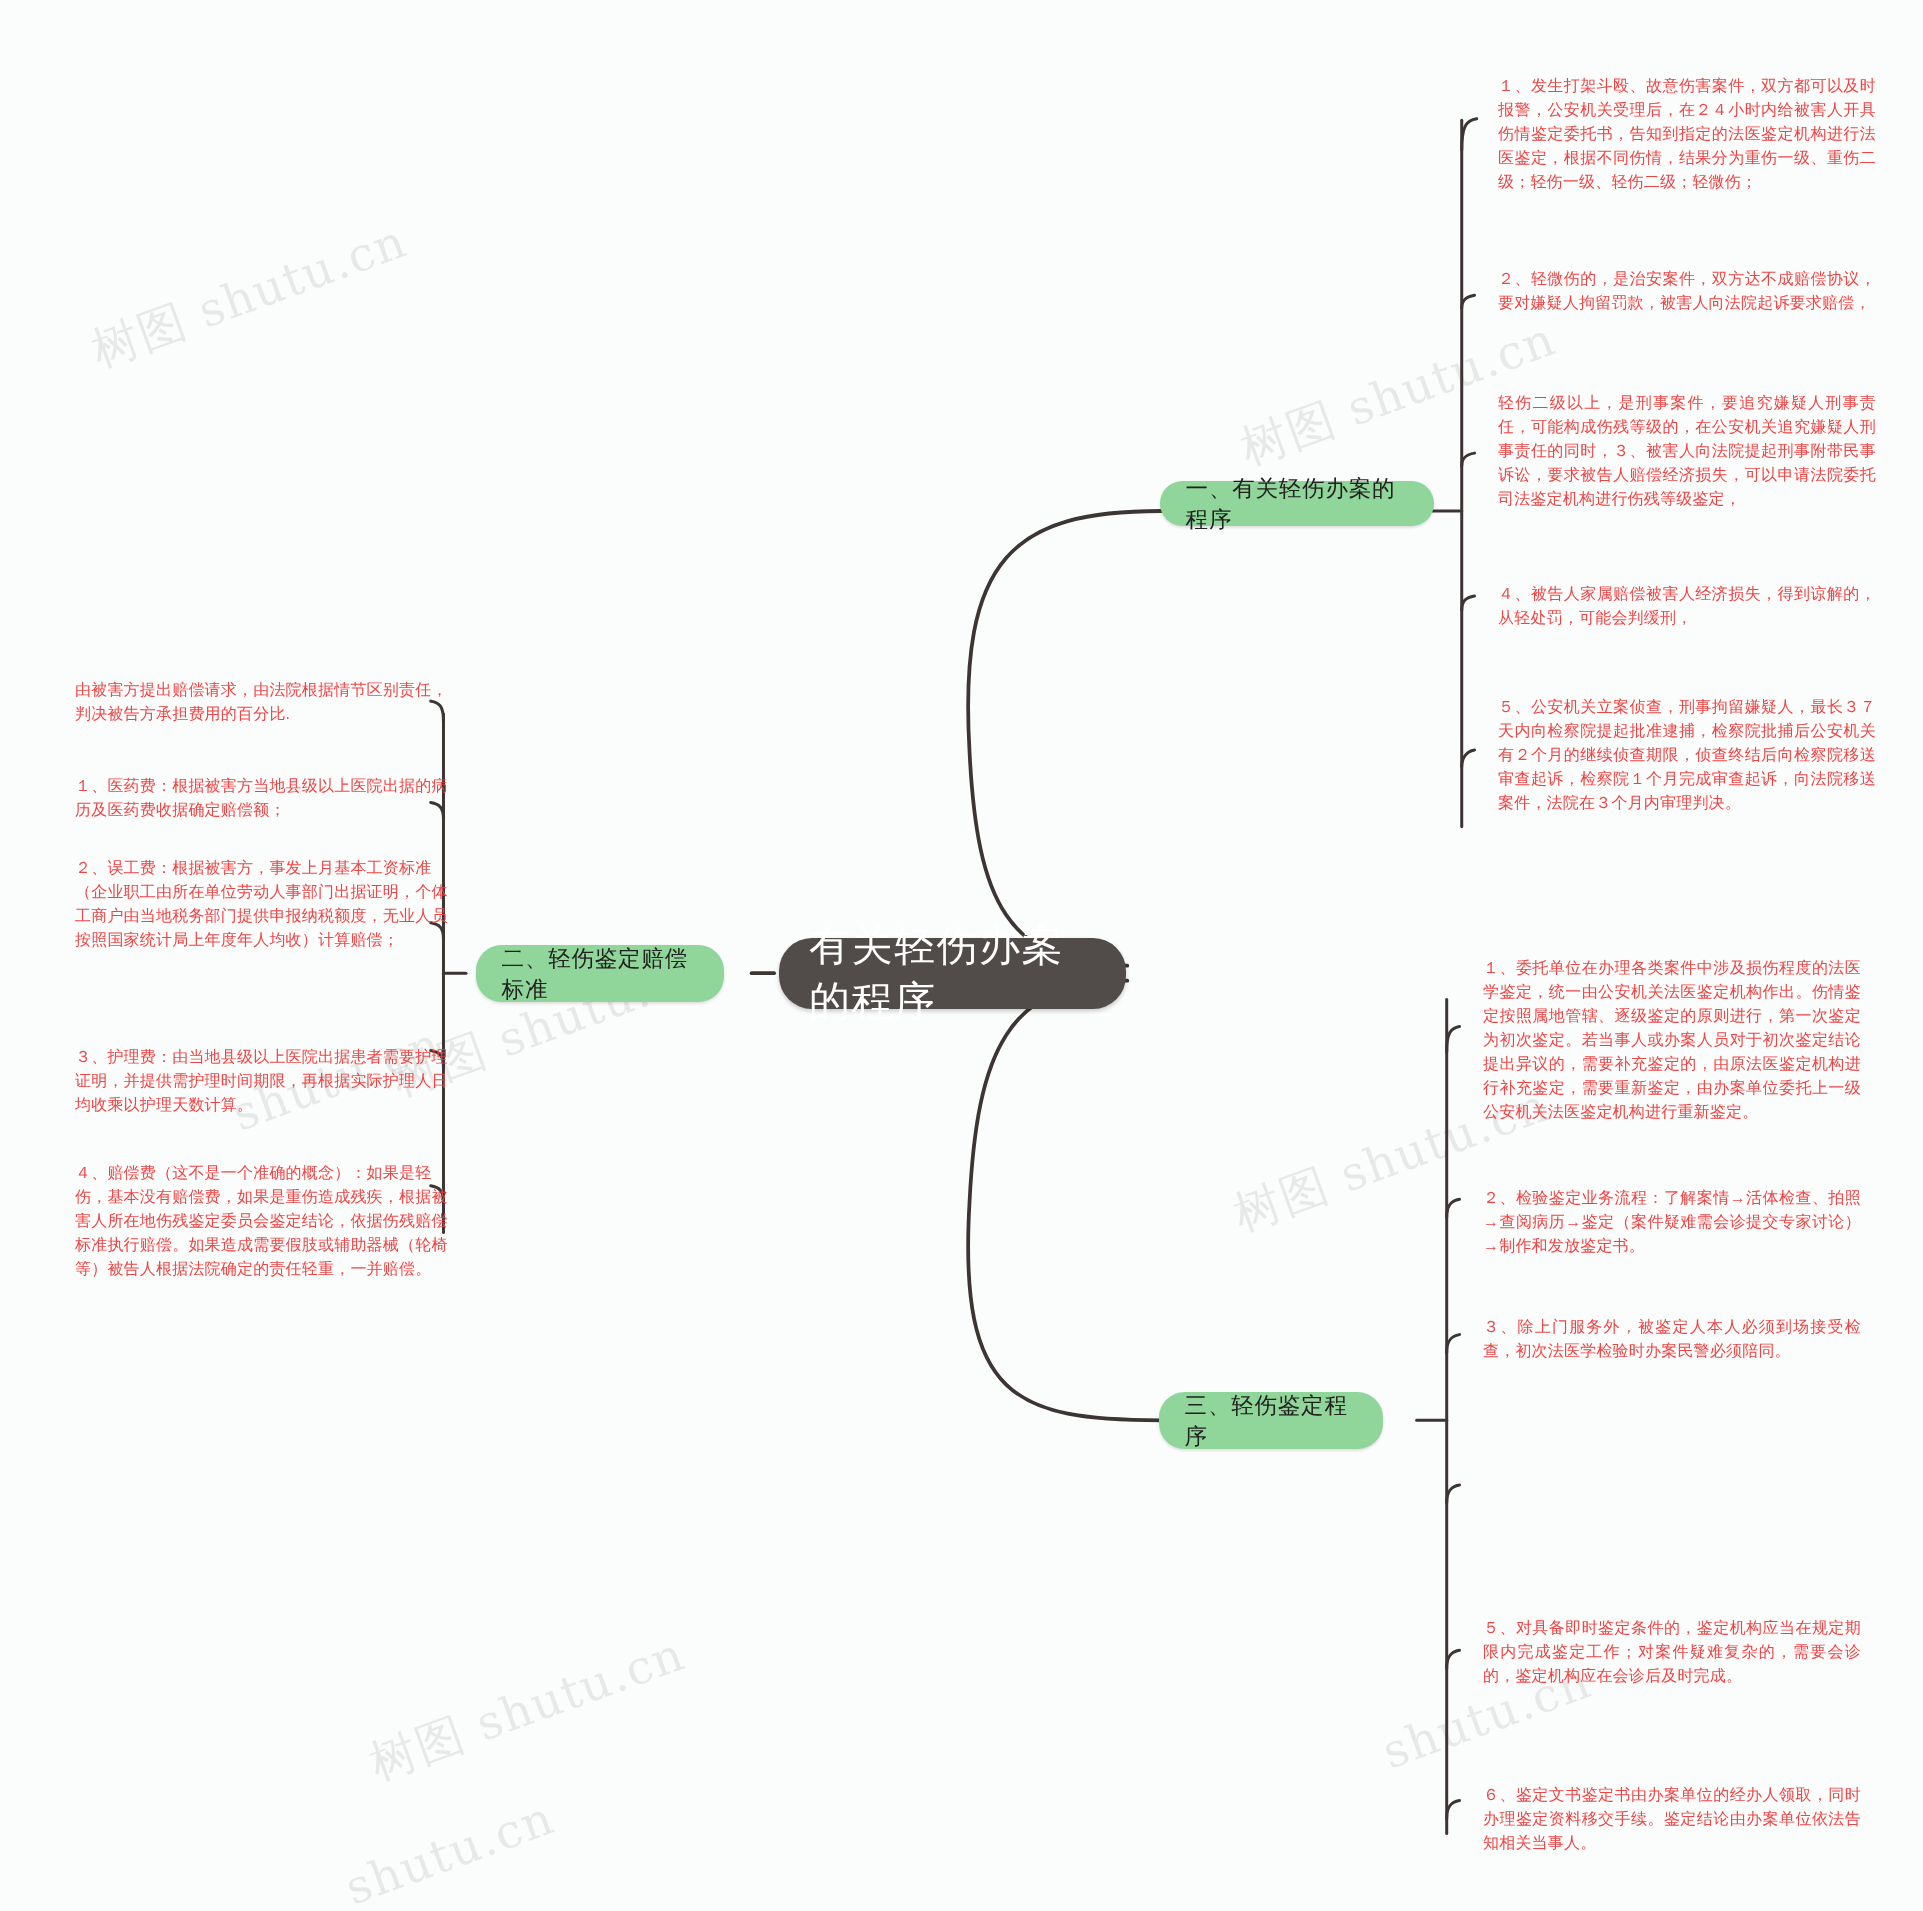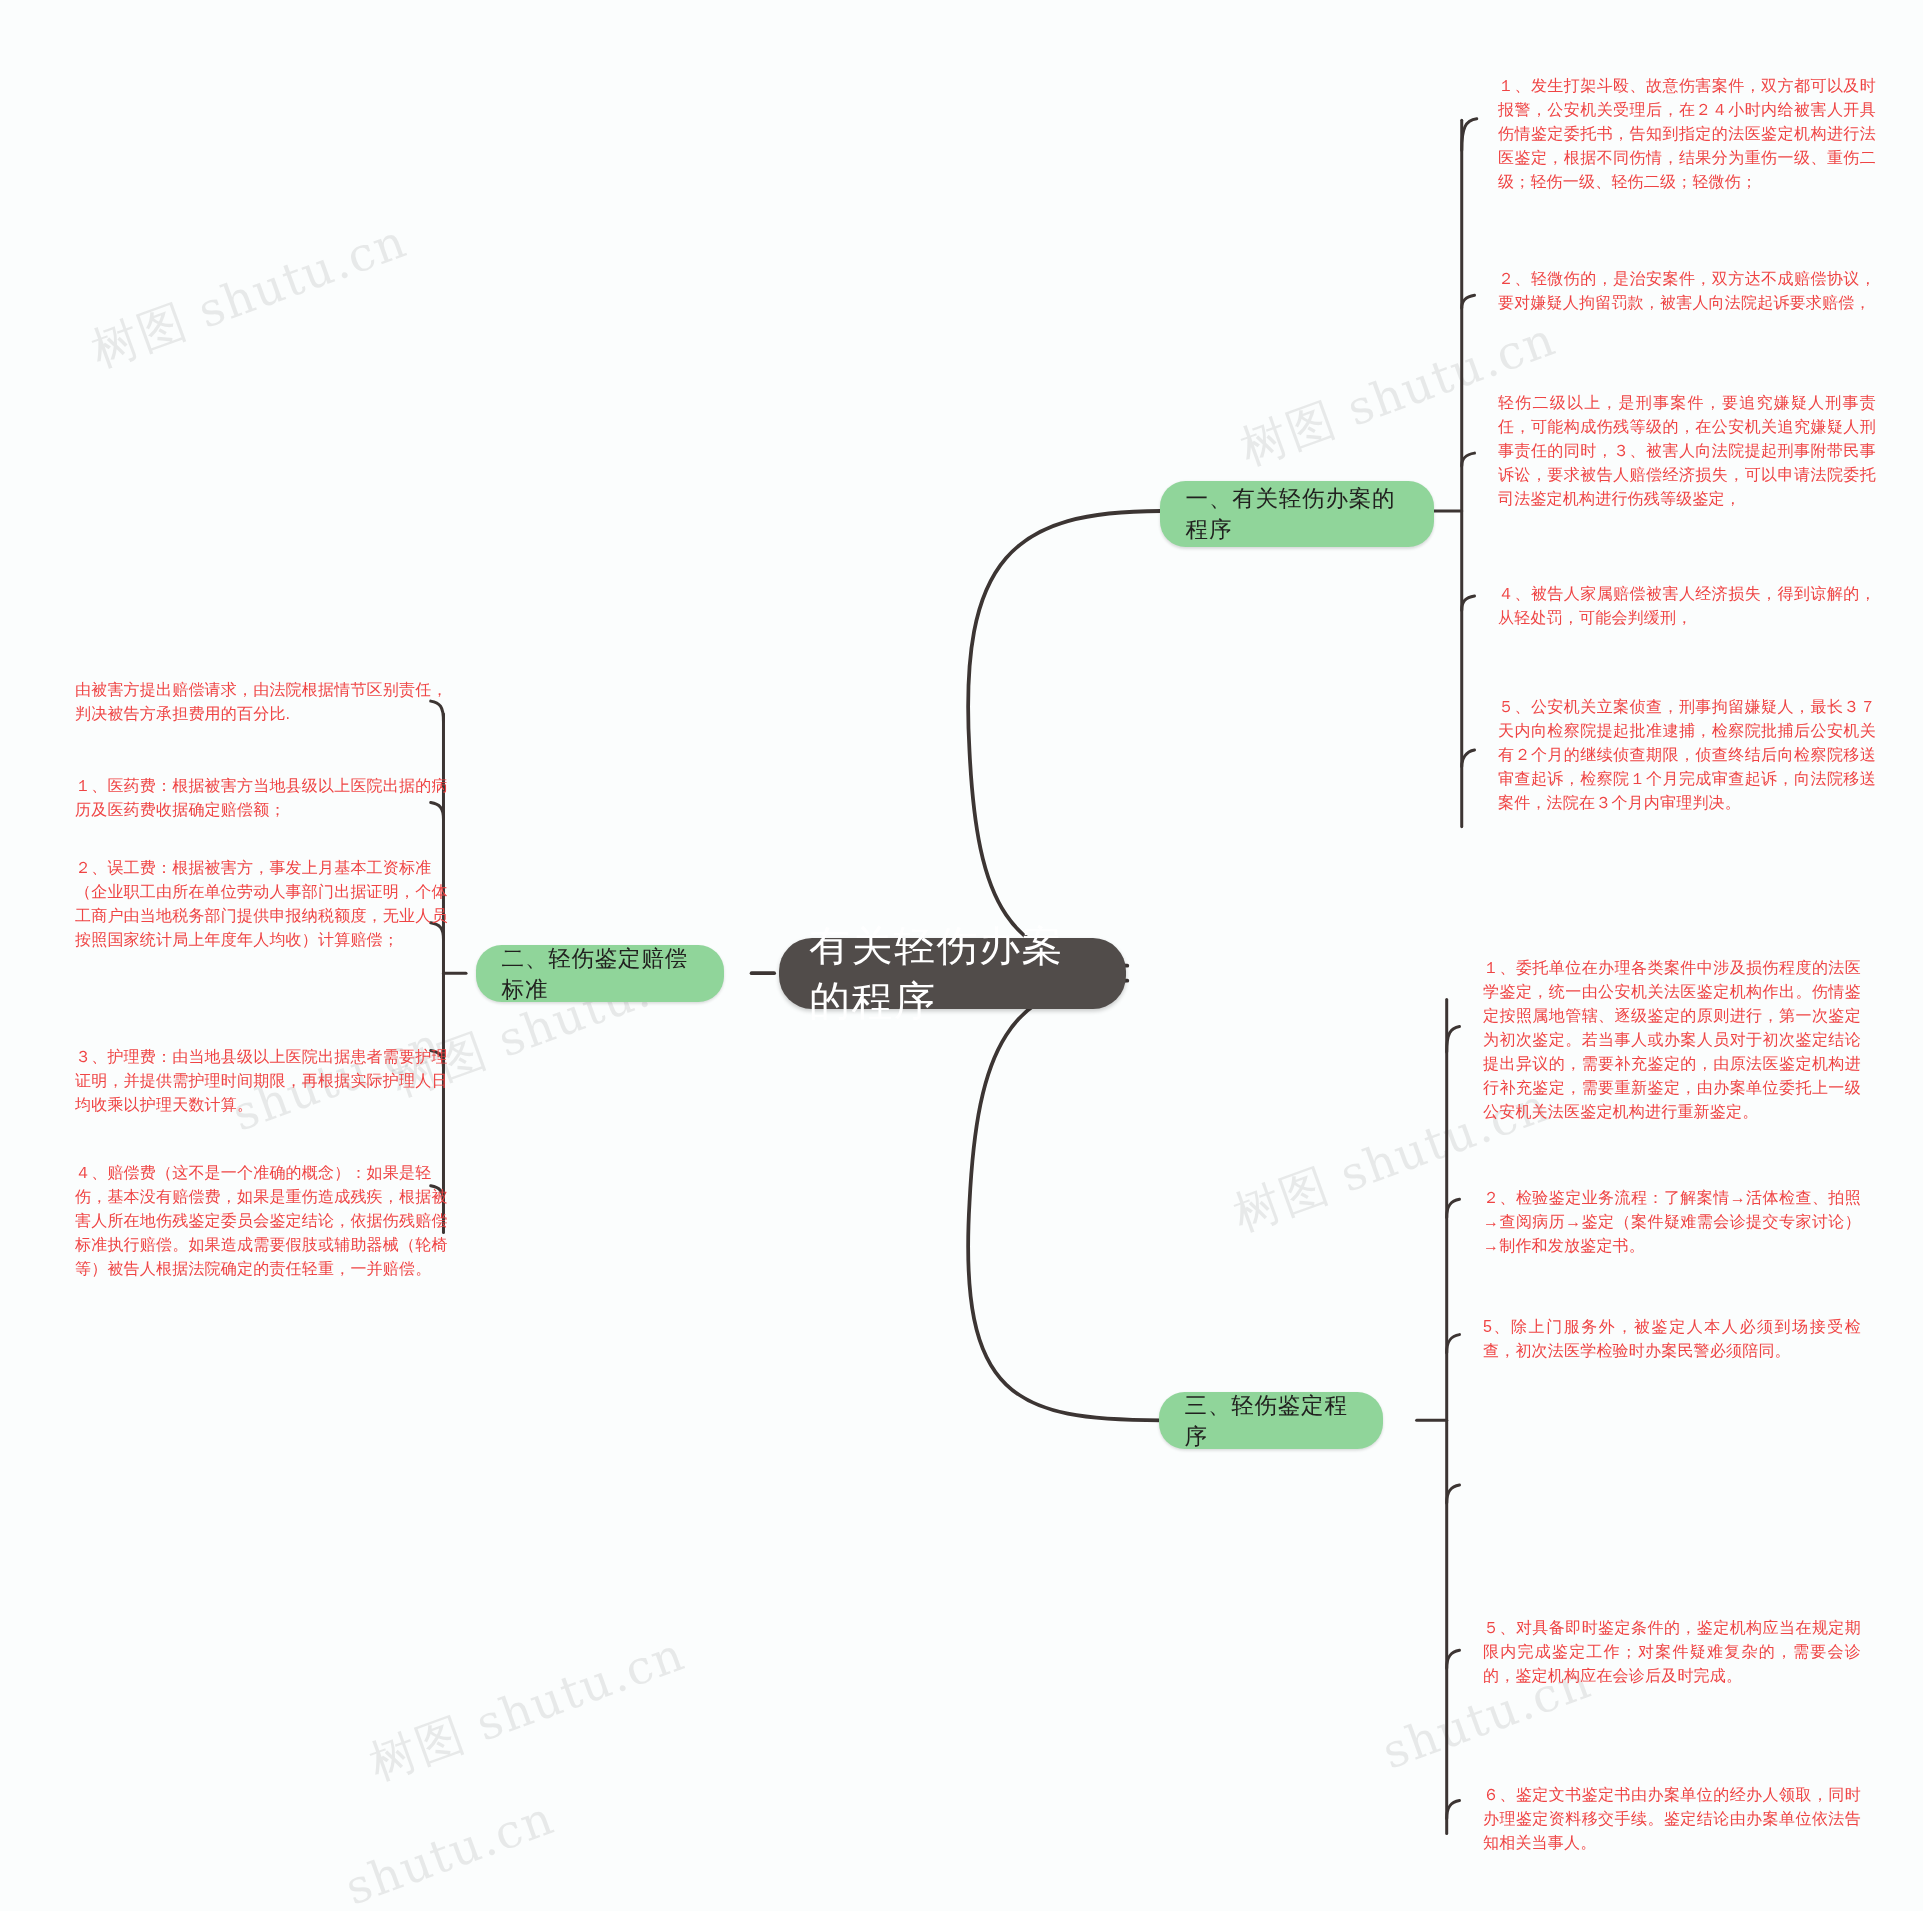--- a/index.html
+++ b/index.html
@@ -106,21 +106,21 @@
       <path d="M1925 1620 C 1925 1605, 1930 1598, 1942 1596"></path>
       <path d="M1925 1800 C 1925 1785, 1930 1778, 1942 1776"></path>
       <path d="M1925 2000 C 1925 1985, 1930 1978, 1942 1976"></path>
       <path d="M1925 2220 C 1925 2205, 1930 2198, 1942 2196"></path>
       <path d="M1925 2420 C 1925 2405, 1930 2398, 1942 2396"></path>
     </g>
   </svg>
 
   <div class="node root" style="left:779px;top:938px;width:347px;height:71px;">有关轻伤办案的程序</div>
 
-  <div class="node branch" style="left:1160px;top:481px;width:274px;height:66px;">一、有关轻伤办案的程序</div>
+  <div class="node branch" style="left:1160px;top:481px;width:274px;height:45px;">一、有关轻伤办案的程序</div>
 
   <div class="node branch" style="left:476px;top:945px;width:248px;height:57px;">二、轻伤鉴定赔偿标准</div>
 
   <div class="node branch" style="left:1159px;top:1392px;width:224px;height:57px;">三、轻伤鉴定程序</div>
 
   <div class="node leaf" style="left:1498px;top:74px;width:378px;">１、发生打架斗殴、故意伤害案件，双方都可以及时报警，公安机关受理后，在２４小时内给被害人开具伤情鉴定委托书，告知到指定的法医鉴定机构进行法医鉴定，根据不同伤情，结果分为重伤一级、重伤二级；轻伤一级、轻伤二级；轻微伤；</div>
 
   <div class="node leaf" style="left:1498px;top:267px;width:378px;">２、轻微伤的，是治安案件，双方达不成赔偿协议，要对嫌疑人拘留罚款，被害人向法院起诉要求赔偿，</div>
 
   <div class="node leaf" style="left:1498px;top:391px;width:378px;">轻伤二级以上，是刑事案件，要追究嫌疑人刑事责任，可能构成伤残等级的，在公安机关追究嫌疑人刑事责任的同时，３、被害人向法院提起刑事附带民事诉讼，要求被告人赔偿经济损失，可以申请法院委托司法鉴定机构进行伤残等级鉴定，</div>
@@ -136,21 +136,21 @@
   <div class="node leaf left" style="left:75px;top:856px;width:378px;">２、误工费：根据被害方，事发上月基本工资标准（企业职工由所在单位劳动人事部门出据证明，个体工商户由当地税务部门提供申报纳税额度，无业人员按照国家统计局上年度年人均收）计算赔偿；</div>
 
   <div class="node leaf left" style="left:75px;top:1045px;width:378px;">３、护理费：由当地县级以上医院出据患者需要护理证明，并提供需护理时间期限，再根据实际护理人日均收乘以护理天数计算。</div>
 
   <div class="node leaf left" style="left:75px;top:1161px;width:378px;">４、赔偿费（这不是一个准确的概念）：如果是轻伤，基本没有赔偿费，如果是重伤造成残疾，根据被害人所在地伤残鉴定委员会鉴定结论，依据伤残赔偿标准执行赔偿。如果造成需要假肢或辅助器械（轮椅等）被告人根据法院确定的责任轻重，一并赔偿。</div>
 
   <div class="node leaf" style="left:1483px;top:956px;width:378px;">１、委托单位在办理各类案件中涉及损伤程度的法医学鉴定，统一由公安机关法医鉴定机构作出。伤情鉴定按照属地管辖、逐级鉴定的原则进行，第一次鉴定为初次鉴定。若当事人或办案人员对于初次鉴定结论提出异议的，需要补充鉴定的，由原法医鉴定机构进行补充鉴定，需要重新鉴定，由办案单位委托上一级公安机关法医鉴定机构进行重新鉴定。</div>
 
   <div class="node leaf" style="left:1483px;top:1186px;width:378px;">２、检验鉴定业务流程：了解案情→活体检查、拍照→查阅病历→鉴定（案件疑难需会诊提交专家讨论）→制作和发放鉴定书。</div>
 
-  <div class="node leaf" style="left:1483px;top:1315px;width:378px;">5、除上门服务外，被鉴定人本人必须到场接受检查，初次法医学检验时办案民警必须陪同。</div>
+  <div class="node leaf" style="left:1483px;top:1315px;width:378px;">３、除上门服务外，被鉴定人本人必须到场接受检查，初次法医学检验时办案民警必须陪同。</div>
 
 
   <div class="node leaf" style="left:1483px;top:1616px;width:378px;">５、对具备即时鉴定条件的，鉴定机构应当在规定期限内完成鉴定工作；对案件疑难复杂的，需要会诊的，鉴定机构应在会诊后及时完成。</div>
 
   <div class="node leaf" style="left:1483px;top:1783px;width:378px;">６、鉴定文书鉴定书由办案单位的经办人领取，同时办理鉴定资料移交手续。鉴定结论由办案单位依法告知相关当事人。</div>
 
 </div>
 
 
 </body></html>

